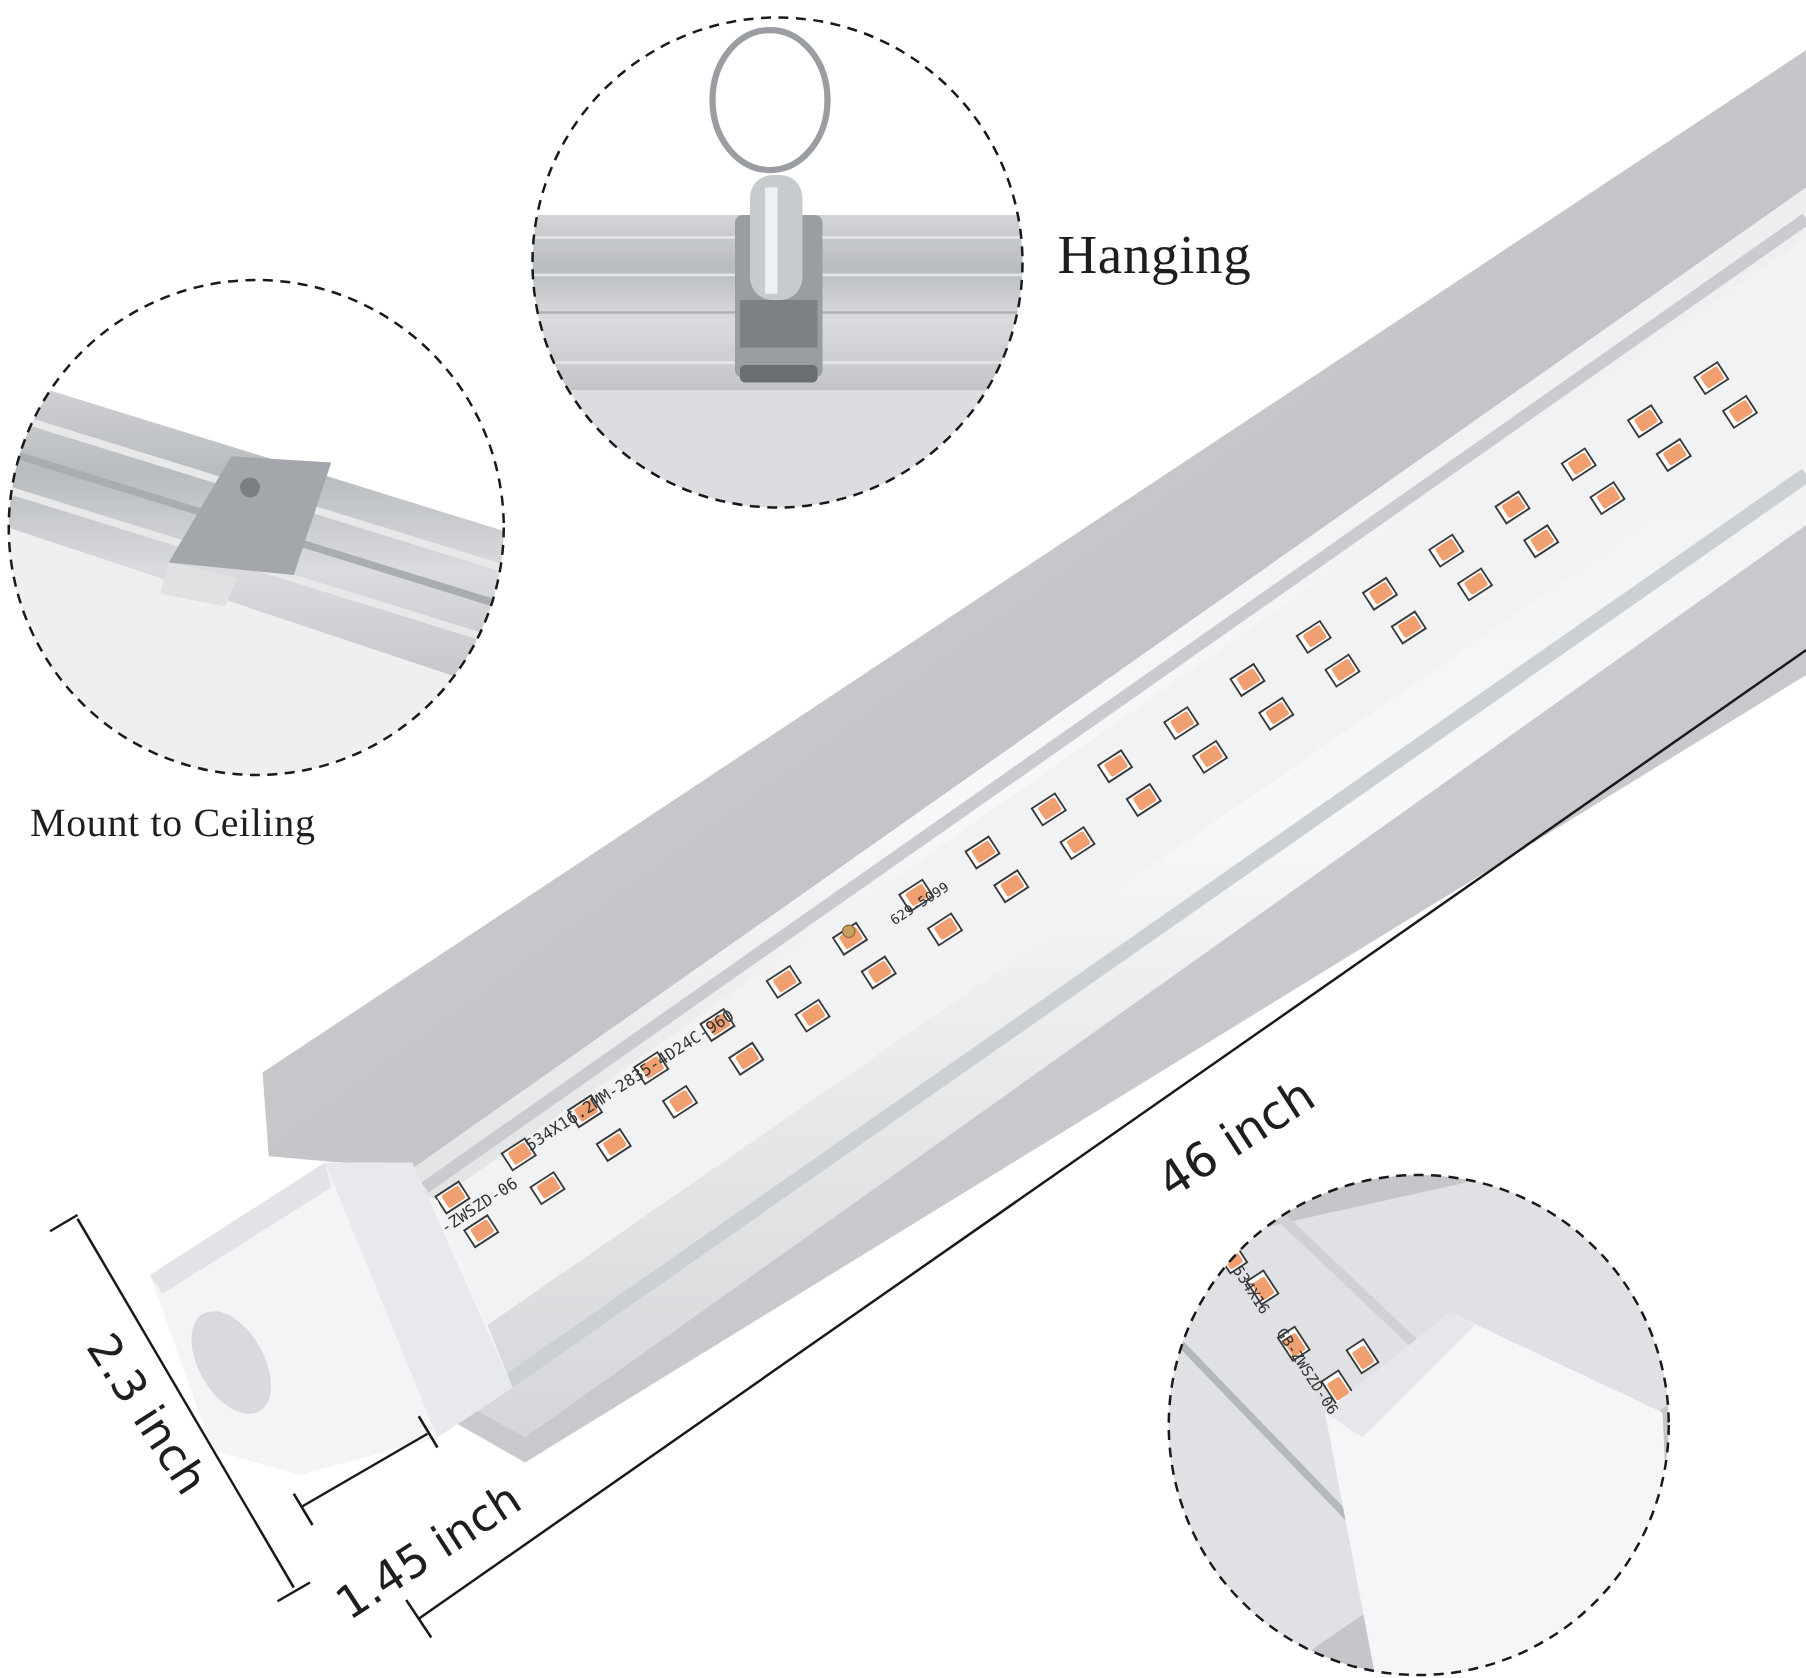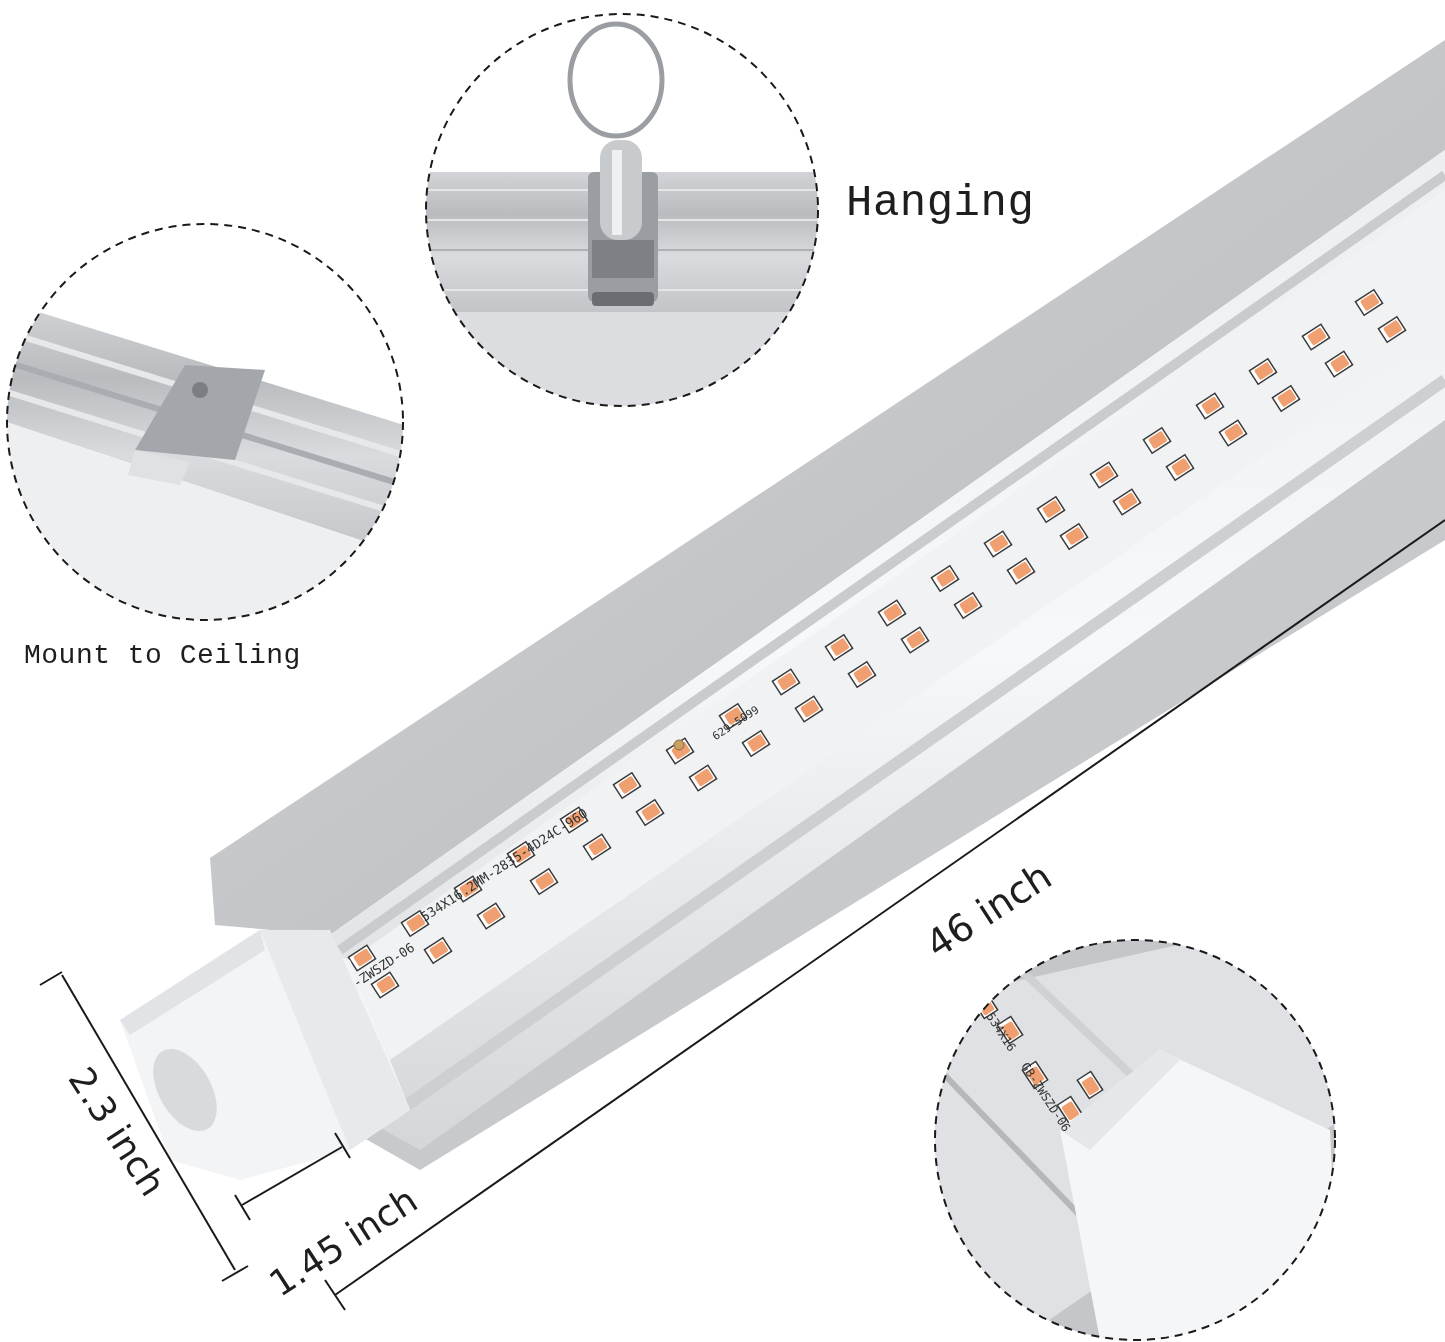--- a/index.html
+++ b/index.html
@@ -1,20 +1,20 @@
 <!DOCTYPE html>
 <html><head>
 <meta charset="utf-8">
 <style>
   html,body{margin:0;padding:0;background:#ffffff;}
   body{width:1445px;height:1342px;position:relative;overflow:hidden;font-family:"DejaVu Sans","Liberation Sans",sans-serif;color:#1a1a1a;}
   .scene{position:absolute;left:0;top:0;width:1445px;height:1342px;}
-  .label{position:absolute;font-family:Liberation Mono, monospace;color:#1e1e1e;white-space:nowrap;letter-spacing:0.5px;}
+  .label{position:absolute;font-family:Liberation Serif, serif;color:#1e1e1e;white-space:nowrap;letter-spacing:0.5px;}
   .lbl-hanging{left:846px;top:178px;font-size:44px;}
-  .lbl-mount{left:24px;top:640px;font-size:28px;}
+  .lbl-mount{left:24px;top:640px;font-size:32px;}
   .dim{position:absolute;font-family:"DejaVu Sans","Liberation Sans",sans-serif;color:#1e1e1e;white-space:nowrap;transform-origin:0 0;}
   .dim-46{left:918px;top:930px;font-size:38px;transform:rotate(-33deg);}
   .dim-145{left:262px;top:1270px;font-size:36px;transform:rotate(-33deg);}
   .dim-23{left:95px;top:1060px;font-size:36px;transform:rotate(57deg);}
   .pcb-text{position:absolute;font-family:"DejaVu Sans Mono","Liberation Mono",monospace;color:#333;font-size:13px;white-space:nowrap;transform-origin:0 0;}
 </style>
 </head>
 <body>
 
 <svg class="scene" width="1445" height="1342" viewBox="0 0 1445 1342" xmlns="http://www.w3.org/2000/svg">

